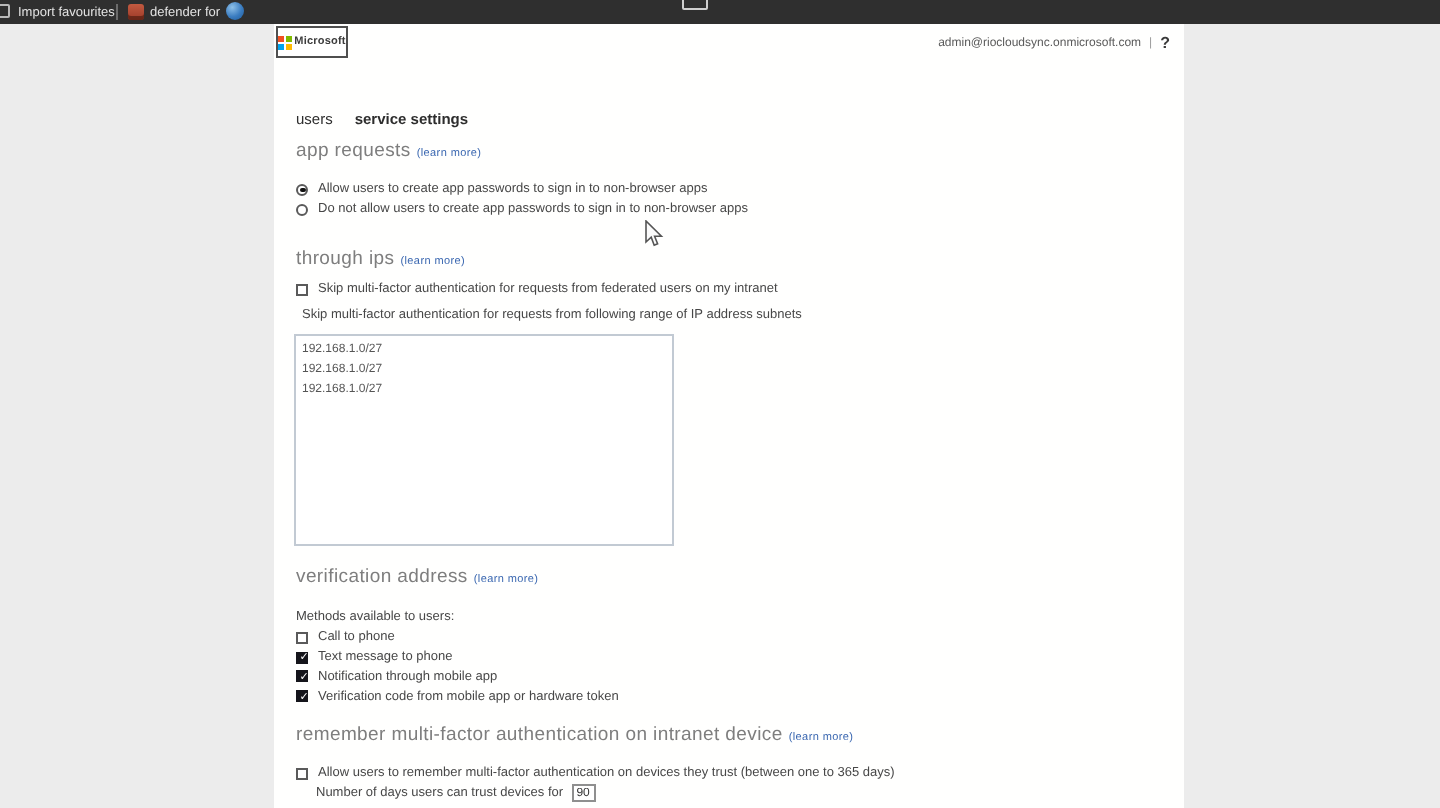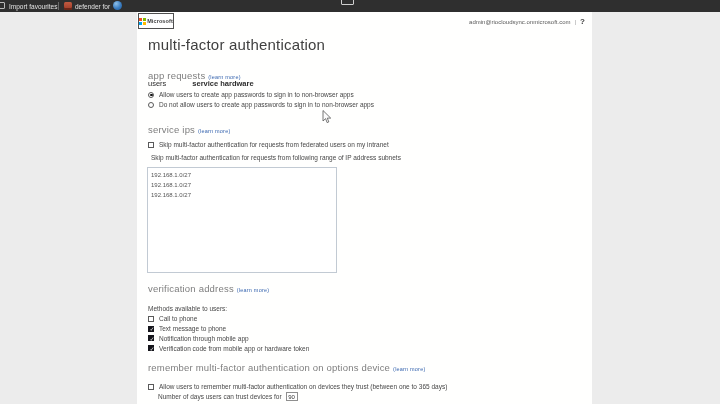--- a/index.html
+++ b/index.html
@@ -24,21 +24,21 @@
   .ms-btn { position:absolute; left:1px; top:1px; width:36px; height:16px; background:#fff; border:1px solid #4f4f4f; display:flex; align-items:center; justify-content:center; gap:2px; cursor:pointer; }
   .ms-logo { width:6px; height:6px; display:grid; grid-template-columns:3px 3px; grid-template-rows:3px 3px; gap:0.5px; }
   .ms-logo i { display:block; }
   .account { position:absolute; right:7px; top:5px; display:flex; align-items:center; gap:4px; }
   .account .email { font-size:6px; color:#5a5a5a; }
   .account .pipe { font-size:6px; color:#9a9a9a; }
   .account .help { font-size:8px; font-weight:700; color:#3a3a3a; }
   .ms-word { font-size:5.5px; font-weight:600; color:#3c3c3c; letter-spacing:0.1px; }
 
   .page-title { position:absolute; left:11px; top:24px; font-size:15px; font-weight:300; color:#3f3f3f; letter-spacing:0.2px; }
-  .nav-tabs { position:absolute; left:11px; top:43px; display:flex; gap:26px; font-size:7.5px; color:#2d2d2d;margin-top:24px; }
+  .nav-tabs { position:absolute; left:11px; top:43px; display:flex; gap:11px; font-size:7.5px; color:#2d2d2d; }
   .nav-tab { cursor:pointer; }
   .nav-tab.active { font-weight:700; }
 
   .sec-head { position:absolute; left:11px; font-size:9.5px; font-weight:300; color:#7e7e7e; letter-spacing:0.2px; white-space:nowrap; }
   .learn { font-size:5.5px; font-weight:400; color:#3a67b0; margin-left:3px; cursor:pointer; }
 
   .row { position:absolute; left:11px; display:flex; align-items:center; gap:5px; white-space:nowrap; }
   .row .lbl { font-size:6.5px; color:#474747; }
 
   .radio { width:6px; height:6px; border:1px solid #5a5a5a; border-radius:50%; background:#fff; position:relative; flex:0 0 auto; cursor:pointer; }
@@ -85,40 +85,39 @@
           <i style="background:#ffb900"></i>
       </span>
       <span class="ms-word">Microsoft</span>
     </button>
     <div class="account">
       <span class="email">admin@riocloudsync.onmicrosoft.com</span>
       <span class="pipe">|</span>
       <span class="help">?</span>
     </div>
 
-    <div class="page-title">multi-factor authentication</div>
     <div class="nav-tabs">
       <span class="nav-tab">users</span>
-      <span class="nav-tab active">service hardware</span>
+      <span class="nav-tab active">service settings</span>
     </div>
 
     <div class="sec-head" style="top:58px">
       <span>app requests</span><span class="learn">(learn more)</span>
     </div>
     <div class="row" style="top:79px">
       <span class="radio on"></span>
       <span class="lbl">Allow users to create app passwords to sign in to non-browser apps</span>
     </div>
     <div class="row" style="top:89px">
       <span class="radio"></span>
       <span class="lbl">Do not allow users to create app passwords to sign in to non-browser apps</span>
     </div>
 
     <div class="sec-head" style="top:112px">
-      <span>service ips</span><span class="learn">(learn more)</span>
+      <span>through ips</span><span class="learn">(learn more)</span>
     </div>
     <div class="row" style="top:129px">
       <span class="cb"></span>
       <span class="lbl">Skip multi-factor authentication for requests from federated users on my intranet</span>
     </div>
     <div class="subnet-lbl">Skip multi-factor authentication for requests from following range of IP address subnets</div>
     <textarea class="subnets" spellcheck="false" style="">192.168.1.0/27
 192.168.1.0/27
 192.168.1.0/27</textarea>
 
@@ -139,21 +138,21 @@
     <div class="row" style="top:322.5px">
       <span class="cb on"></span>
       <span class="lbl">Notification through mobile app</span>
     </div>
     <div class="row" style="top:332.5px">
       <span class="cb on"></span>
       <span class="lbl">Verification code from mobile app or hardware token</span>
     </div>
 
     <div class="sec-head" style="top:350px">
-      <span>remember multi-factor authentication on options device</span><span class="learn">(learn more)</span>
+      <span>remember multi-factor authentication on intranet device</span><span class="learn">(learn more)</span>
     </div>
     <div class="row" style="top:371px">
       <span class="cb"></span>
       <span class="lbl">Allow users to remember multi-factor authentication on devices they trust (between one to 365 days)</span>
     </div>
     <div class="days-row">
       <span class="lbl" style="font-size:6.5px;color:#474747">Number of days users can trust devices for</span>
       <input class="days-input" value="90" style="">
     </div>
 

